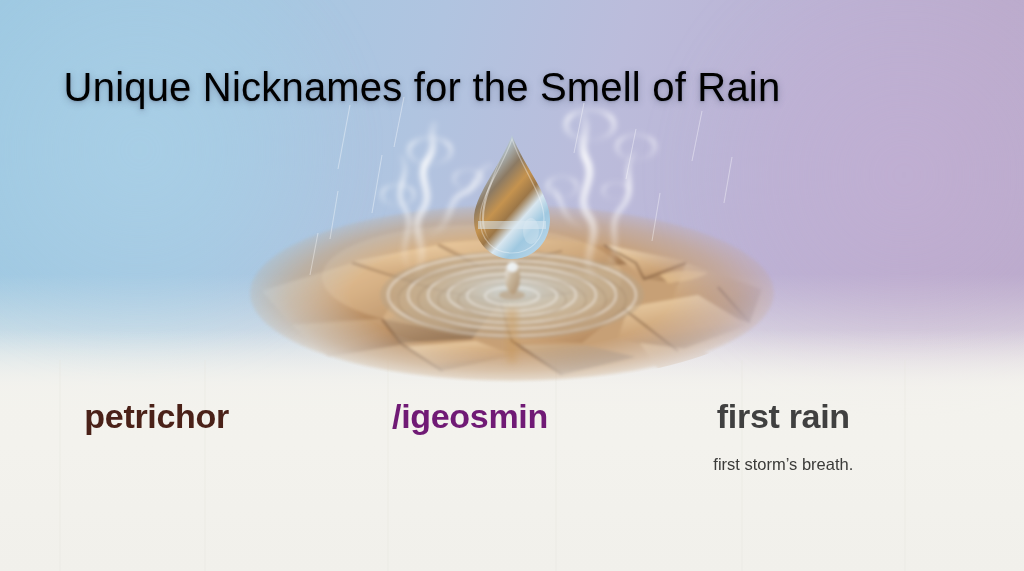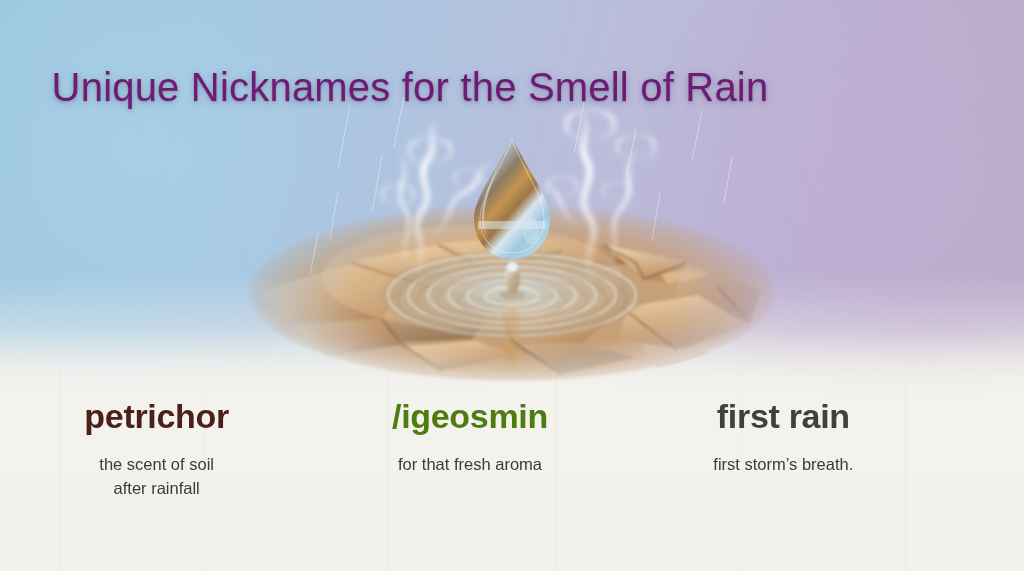--- a/index.html
+++ b/index.html
@@ -63,24 +63,24 @@
   .paper-streaks {
     position: absolute;
     left: 0; top: 360px;
     width: 1024px; height: 211px;
     opacity: 0.5;
   }
 
   
   .title {
     position: absolute;
-    left: 0; top: 38px;
+    left: 12px; top: 38px;
     width: 820px;
     text-align: center;
-    color: #701a75;
+    color: #000000;
     font-size: 40px;
     font-weight: 400;
     letter-spacing: 0.2px;
     text-shadow: 0 2px 7px rgba(70,80,110,0.40), 0 1px 2px rgba(70,80,110,0.30);
     white-space: nowrap;
   }
 
   
   .hero {
     position: absolute;
@@ -103,21 +103,21 @@
     box-sizing: border-box;
   }
   .term-word {
     font-size: 34px;
     font-weight: bold;
     line-height: 1.08;
     letter-spacing: -0.3px;
     margin: 0 0 18px 0;
   }
   .term-word.w-petrichor { color: #4a2118; }
-  .term-word.w-geosmin   { color: #4d7c0f; }
+  .term-word.w-geosmin   { color: #701a75; }
   .term-word.w-firstrain { color: #404040; }
   .term-desc {
     font-size: 16.5px;
     line-height: 1.45;
     color: #3b3b39;
     font-weight: 400;
   }
   .term-desc .l2 { display: block; }
 </style>
 </head>
@@ -327,30 +327,25 @@
         <path d="M246 126 L314 126 L314 134 L246 134 Z" fill="#dce9f2" opacity="0.55"></path>
       </g>
 
     </svg>
   </div>
 
   <div class="terms">
 
     <div class="term-col">
       <div class="term-word w-petrichor">petrichor</div>
-      <div class="term-desc">
-        <span class="l1">the scent of soil</span>
-        <span class="l2">after rainfall</span>
-      </div>
     </div>
 
     <div class="term-col">
       <div class="term-word w-geosmin">/igeosmin</div>
       <div class="term-desc">
-        <span class="l2">for that fresh aroma</span>
       </div>
     </div>
 
     <div class="term-col">
       <div class="term-word w-firstrain">first rain</div>
       <div class="term-desc">
         <span class="l2">first storm’s breath.</span>
       </div>
     </div>
 

